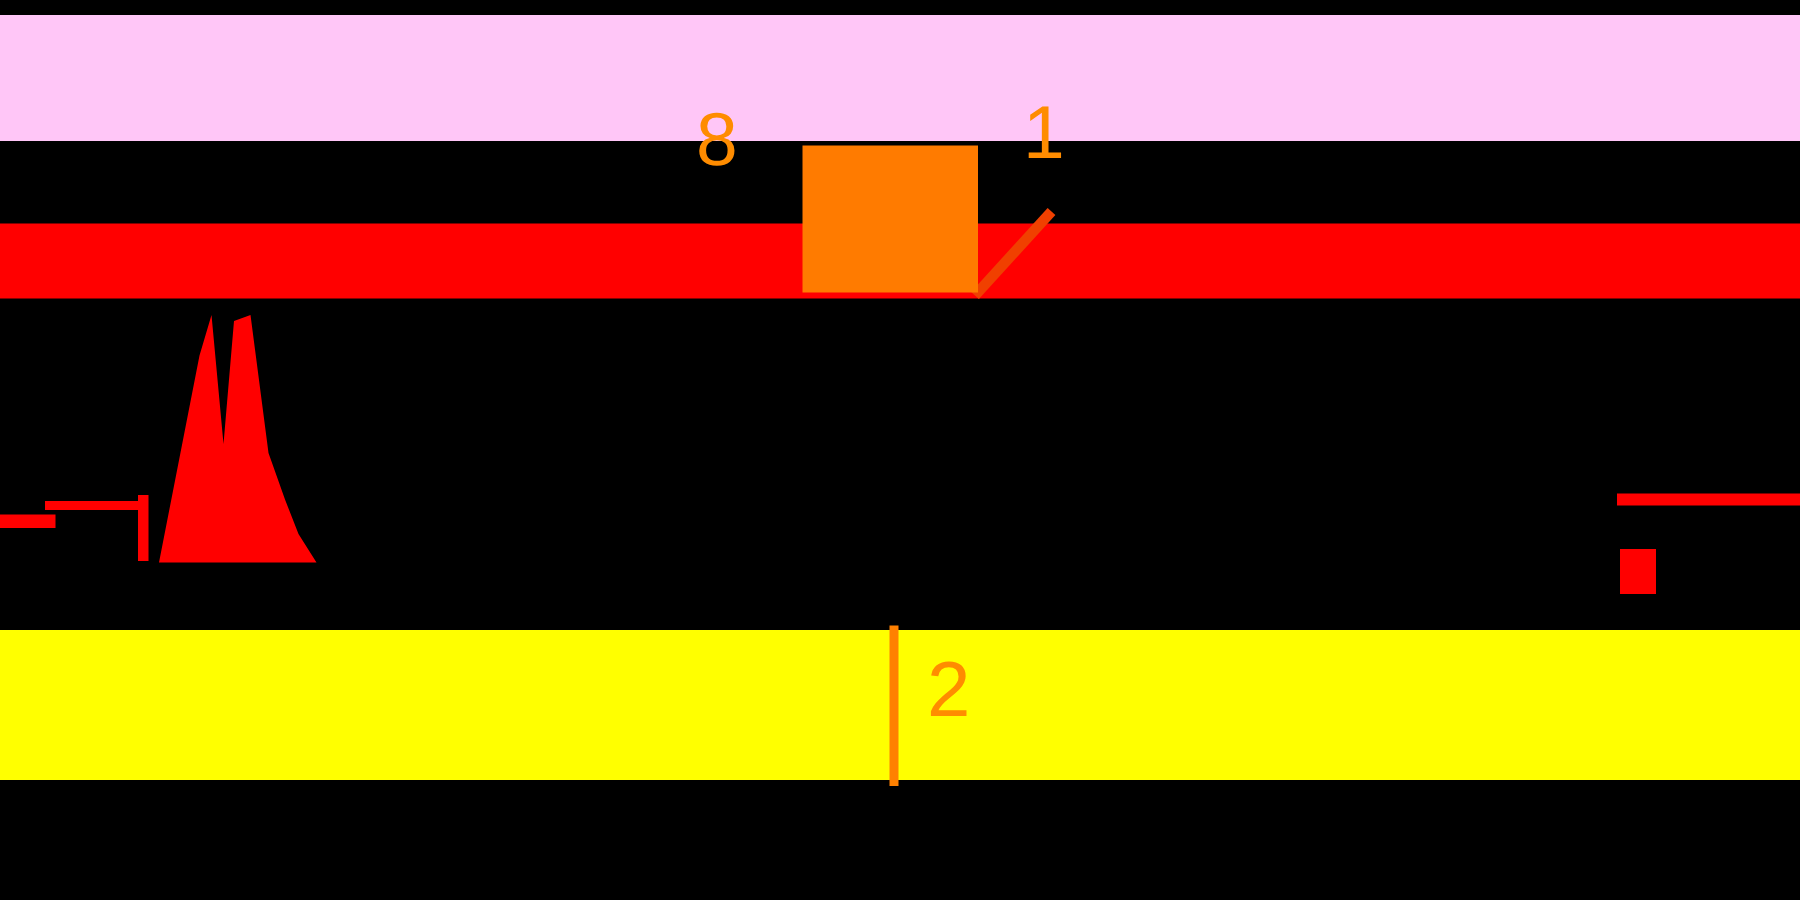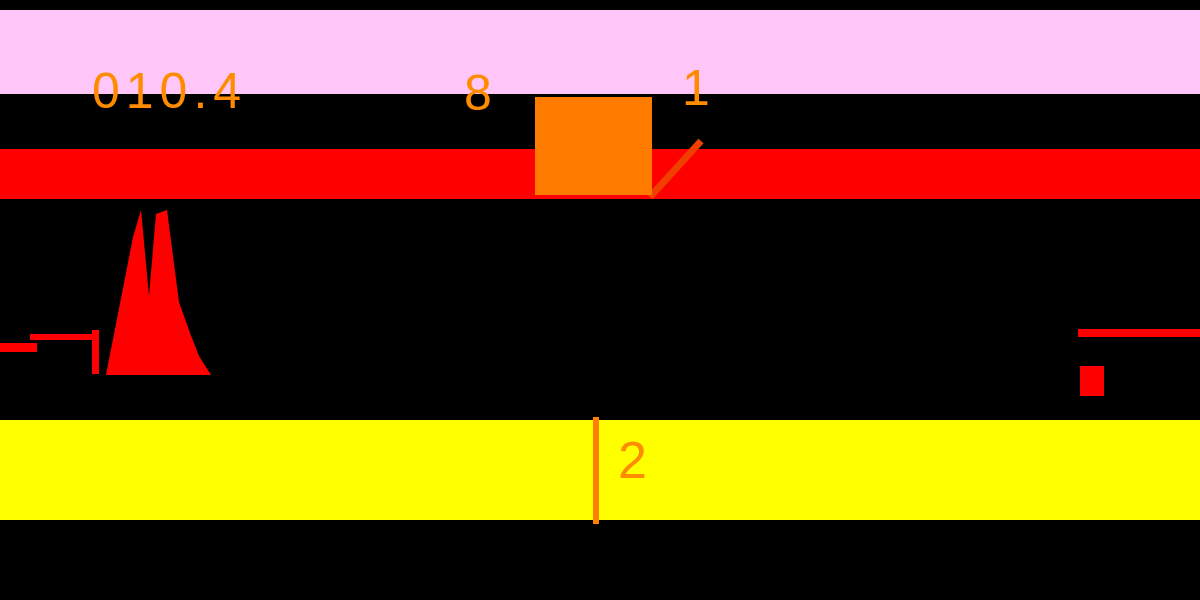--- a/index.html
+++ b/index.html
@@ -80,21 +80,20 @@
 
     <rect x="1078" y="329" width="122" height="8" style="fill: rgb(255, 0, 0);"></rect>
 
     <rect x="1080" y="366" width="24" height="30" style="fill: rgb(255, 0, 0);"></rect>
   </svg>
 
   <div class="abs" id="orange-square" style="background-color: rgb(255, 123, 0);"></div>
 
   <div class="abs" id="cursor-line" style="background-color: rgb(255, 128, 0);"></div>
 
-  <div class="abs num" id="lbl-reading" style="color: rgb(255, 140, 0);">010.4</div>
 
   <div class="abs num" id="lbl-8" style="color: rgb(255, 140, 0);">8</div>
 
   <div class="abs num" id="lbl-1" style="color: rgb(255, 140, 0);">1</div>
 
   <div class="abs num" id="lbl-2" style="color: rgb(255, 140, 0);">2</div>
 
 </div>
 
 </body></html>

